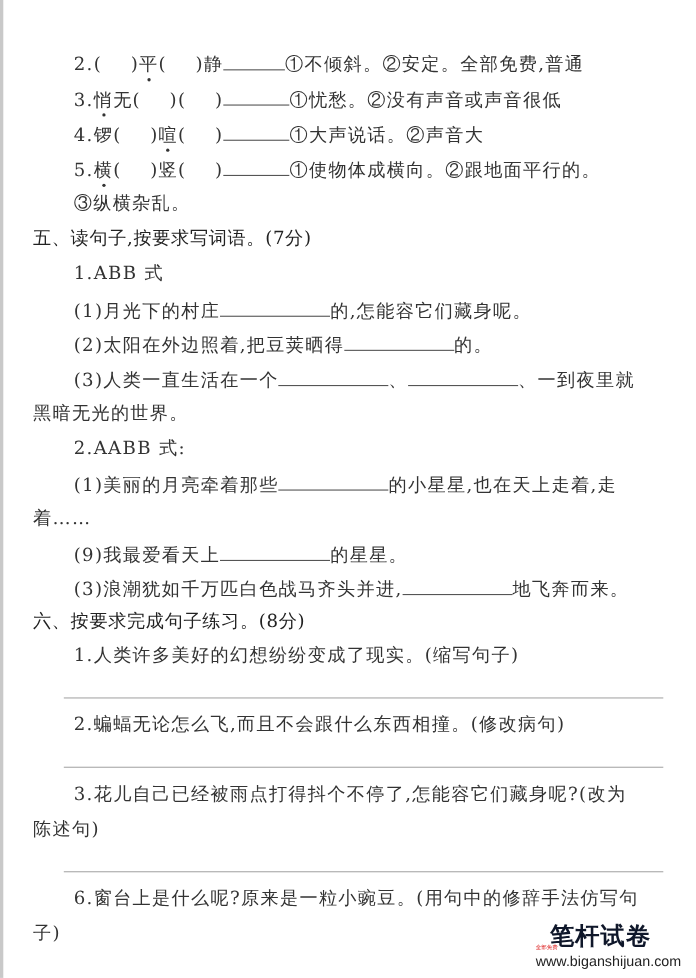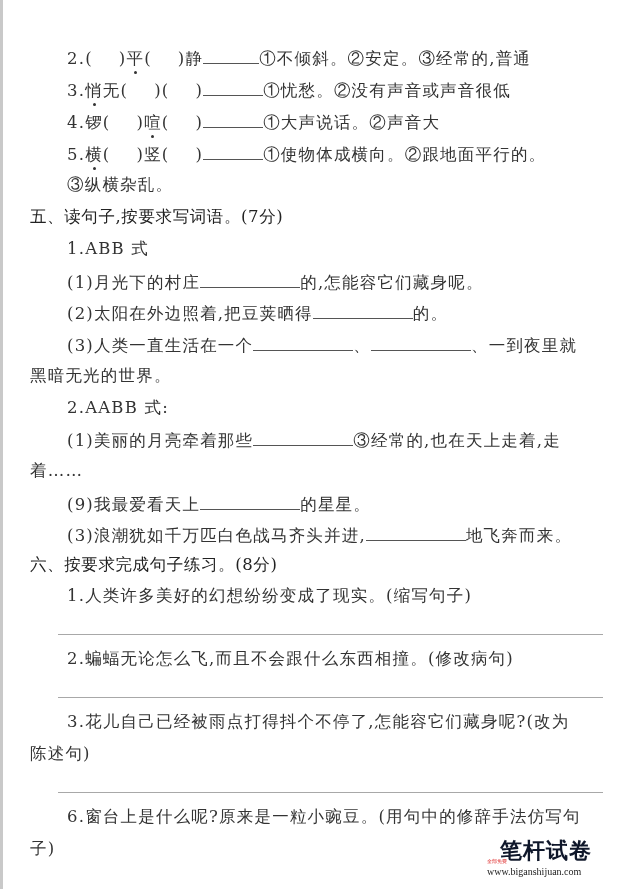--- a/index.html
+++ b/index.html
@@ -52,31 +52,31 @@
       font-family: "DejaVu Sans", "Liberation Sans", sans-serif;
       font-size: 22px; font-weight: bold; color: #0f172a; letter-spacing: 1px;
     }
     .wm-tag {
       position: absolute; left: 0; top: 20px;
       font-family: "DejaVu Sans", sans-serif;
       font-size: 5px; color: #d22; 
     }
     .wm-url {
       position: absolute; left: 0; top: 28px;
-      font-family: Liberation Serif, serif;
-      font-size: 10px; color: #222;
+      font-family: Liberation Sans, sans-serif;
+      font-size: 13px; color: #222;
     }
   </style>
 </head>
 <body>
 
 <div class="left-strip"></div>
 
 <div class="line ind" style="top:47px">
-  <span>2.</span><span>(</span><span class="paren-gap"></span><span>)</span><span class="dotted">平</span><span>(</span><span class="paren-gap"></span><span>)</span><span>静</span><span class="blank w55"></span><span>①不倾斜。②安定。③经常的,普通</span>
+  <span>2.</span><span>(</span><span class="paren-gap"></span><span>)</span><span class="dotted">平</span><span>(</span><span class="paren-gap"></span><span>)</span><span>静</span><span class="blank w55"></span><span>①不倾斜。②安定。全部免费,普通</span>
 </div>
 
 <div class="line ind" style="top:79px">
   <span>3.</span><span class="dotted">悄</span><span>无</span><span>(</span><span class="paren-gap"></span><span>)</span><span>(</span><span class="paren-gap"></span><span>)</span><span class="blank w62"></span><span>①忧愁。②没有声音或声音很低</span>
 </div>
 
 <div class="line ind" style="top:111px">
   <span>4.</span><span>锣</span><span>(</span><span class="paren-gap"></span><span>)</span><span class="dotted">喧</span><span>(</span><span class="paren-gap"></span><span>)</span><span class="blank w62"></span><span>①大声说话。②声音大</span>
 </div>
 
@@ -94,21 +94,21 @@
 <div class="line ind" style="top:302px">
   <span>(2)太阳在外边照着,把豆荚晒得</span><span class="blank w100"></span><span>的。</span>
 </div>
 <div class="line ind" style="top:334px">
   <span>(3)人类一直生活在一个</span><span class="blank w100"></span><span>、</span><span class="blank w100"></span><span>、一到夜里就</span>
 </div>
 <div class="line flush" style="top:366px">黑暗无光的世界。</div>
 
 <div class="line ind" style="top:398px">2.AABB 式:</div>
 <div class="line ind" style="top:429px">
-  <span>(1)美丽的月亮牵着那些</span><span class="blank w100"></span><span>③经常的,也在天上走着,走</span>
+  <span>(1)美丽的月亮牵着那些</span><span class="blank w100"></span><span>的小星星,也在天上走着,走</span>
 </div>
 <div class="line flush" style="top:461px">着……</div>
 <div class="line ind" style="top:493px">
   <span>(9)我最爱看天上</span><span class="blank w100"></span><span>的星星。</span>
 </div>
 <div class="line ind" style="top:524px">
   <span>(3)浪潮犹如千万匹白色战马齐头并进,</span><span class="blank w100"></span><span>地飞奔而来。</span>
 </div>
 
 <div class="line flush heading" style="top:555px">六、按要求完成句子练习。(8分)</div>

